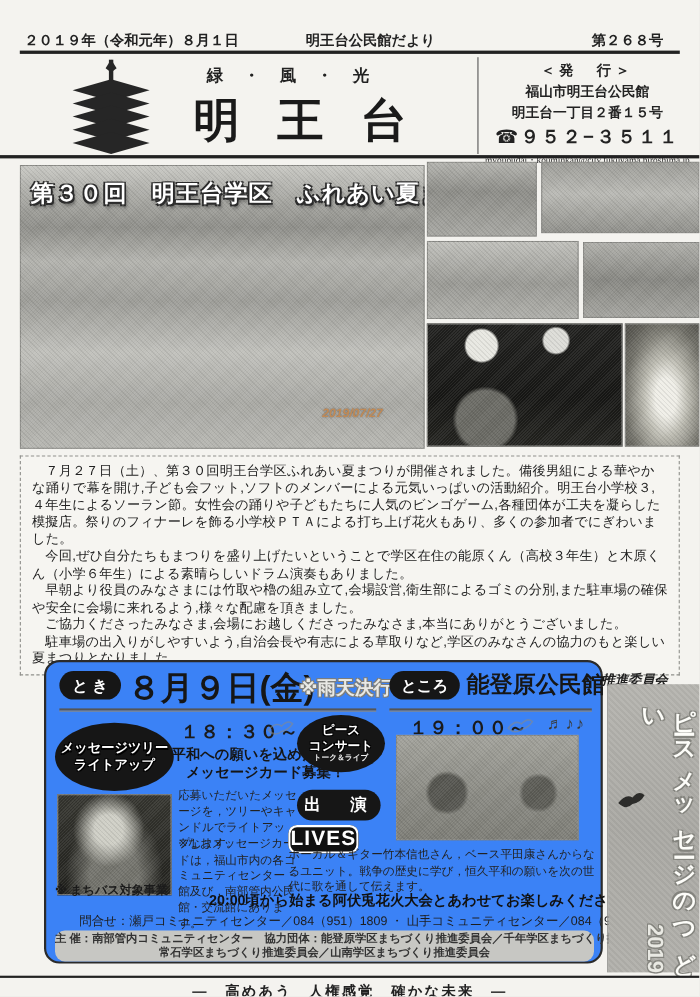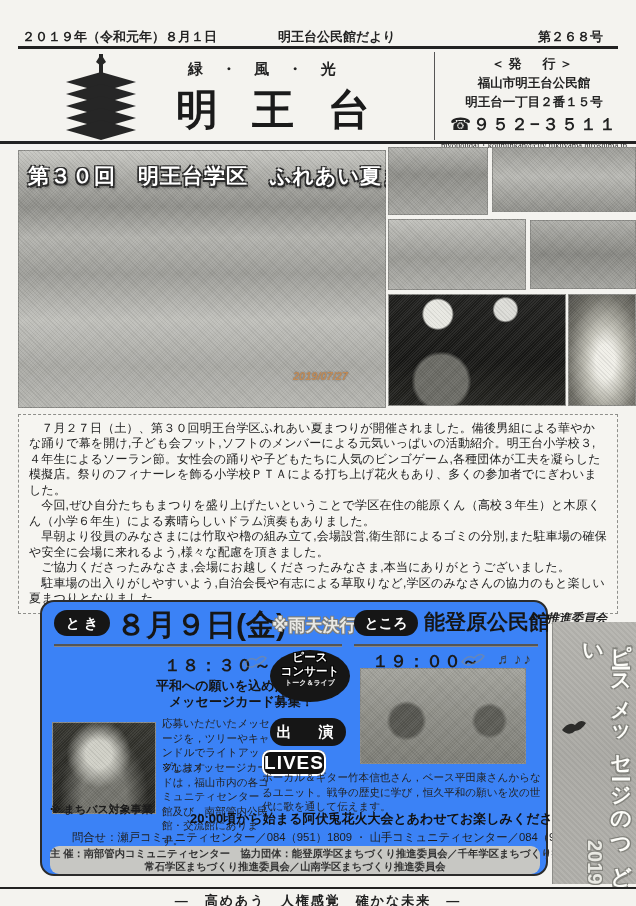--- a/index.html
+++ b/index.html
@@ -46,21 +46,21 @@
   .article{border:1.6px dashed #8f8f8b;background:#f6f5f1;box-sizing:border-box;padding:6px 10px 4px 10px;}
   .article p{margin:0;font-size:12px;line-height:1.29;letter-spacing:.2px;color:#222;}
   .sig{font-size:12px;font-style:italic;font-weight:bold;text-align:right;margin-top:3px;color:#222;}
   
   .poster{border:2.5px solid #2b2b2b;border-radius:14px;background:#3b82f6;box-sizing:border-box;}
   .pill{background:#161616;color:#fff;border-radius:15px;text-align:center;font-weight:bold;box-sizing:border-box;}
   .big{font-weight:bold;color:#161616;white-space:nowrap;}
   .outline-gray{font-weight:bold;color:#e9e9e5;white-space:nowrap;
     text-shadow:-1px -1px 0 #7e7e7a,1px -1px 0 #7e7e7a,-1px 1px 0 #7e7e7a,1px 1px 0 #7e7e7a;}
   .dividers div{position:absolute;height:0;border-top:2.5px solid #555;border-bottom:1.5px solid #888;}
-  .badge-oval{background:#161616;color:#fff;border-radius:50%;display:flex;align-items:center;justify-content:flex-start;text-align:center;font-weight:bold;}
+  .badge-oval{background:#161616;color:#fff;border-radius:50%;display:flex;align-items:center;justify-content:center;text-align:center;font-weight:bold;}
   .badge-oval .inner{white-space:pre-line;line-height:1.25;}
   .wtxt-outline{color:#fff;text-shadow:-1px -1px 0 #000,1px -1px 0 #000,-1px 1px 0 #000,1px 1px 0 #000;}
   .preline{white-space:pre-line;}
   .ptime{font-size:17px;font-weight:bold;color:#1b1b1b;letter-spacing:1px;}
   .phead{font-size:13px;font-weight:bold;line-height:1.25;color:#151515;}
   .ptext{font-size:10.6px;line-height:1.38;color:#222;}
   .lives{background:#111;color:#fff;border-radius:8px;text-align:center;font-weight:bold;font-size:19px;letter-spacing:1px;line-height:24px;box-shadow:0 0 0 2px #fff inset;}
   .bold-line{font-size:13px;font-weight:bold;color:#111;white-space:nowrap;}
   .contact{font-size:11.3px;color:#1d1d1d;white-space:nowrap;}
   .orgbar{background:#c7c7c3;border-radius:9px;text-align:center;box-sizing:border-box;padding-top:2px;}
@@ -137,20 +137,24 @@
     <div class="abs big" style="left:74px;top:3px;font-size:30px;">８月９日(金)</div>
     <div class="abs outline-gray" style="left:230px;top:12px;font-size:17px;">※雨天決行</div>
     <div class="abs pill" style="left:312px;top:8px;width:64px;height:26px;font-size:14px;line-height:26px;">ところ</div>
     <div class="abs big" style="left:382px;top:6px;font-size:21px;">能登原公民館</div>
 
     <div class="dividers">
       <div style="left:12px;top:42px;width:288px;"></div>
       <div style="left:312px;top:42px;width:184px;"></div>
     </div>
 
+    <div class="abs badge-oval" style="left:8px;top:55px;width:108px;height:62px;">
+      <span class="inner wtxt-outline preline" style="font-size:12px;">メッセージツリー
+ライトアップ</span>
+    </div>
     <div class="abs ptime" style="left:122px;top:52px;">１８：３０～</div>
     <div class="abs phead preline" style="left:114px;top:76px;">平和への願いを込めた
 　メッセージカード募集！</div>
 
     <div class="photo p-night" style="left:10px;top:120px;width:104px;height:92px;"></div>
     <div class="abs caption" style="left:8px;top:200px;text-align:center;">※ まちバス対象事業</div>
 
     <div class="abs ptext" style="left:120px;top:114px;width:108px;">応募いただいたメッセージを，ツリーやキャンドルでライトアップします。</div>
     <div class="abs ptext" style="left:120px;top:158px;width:110px;">※なおメッセージカードは，福山市内の各コミュニティセンター・館及び，南部管内公民館・交流館にあります。</div>
 

